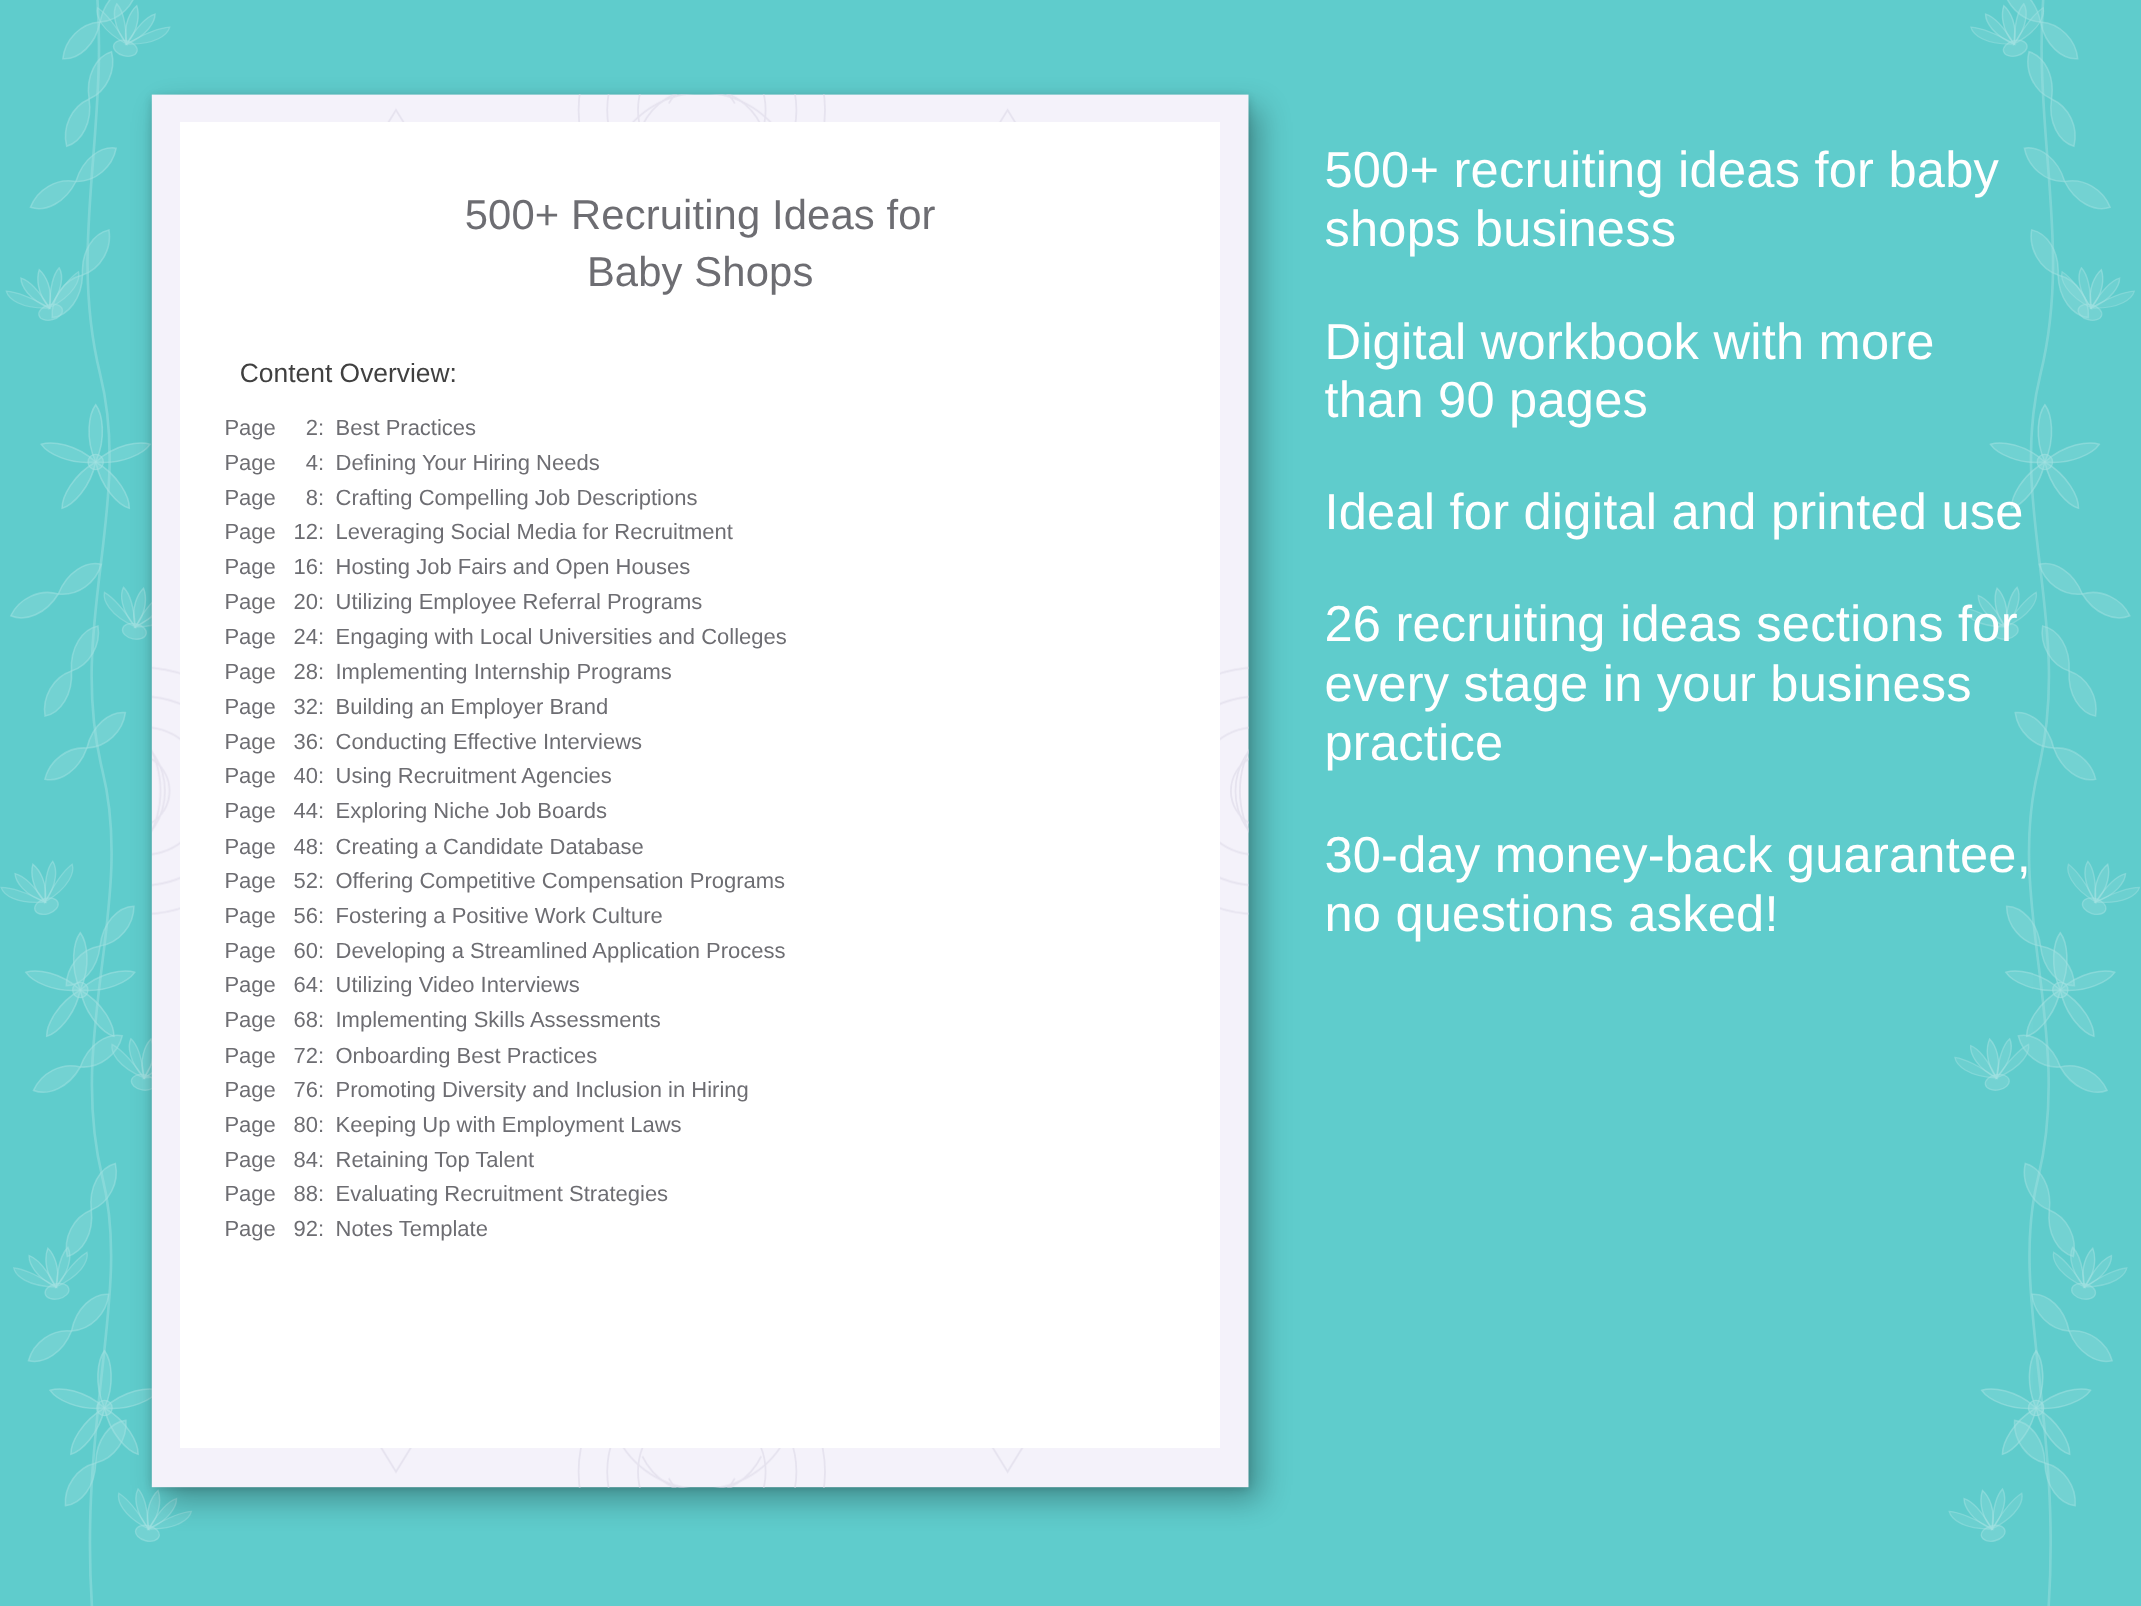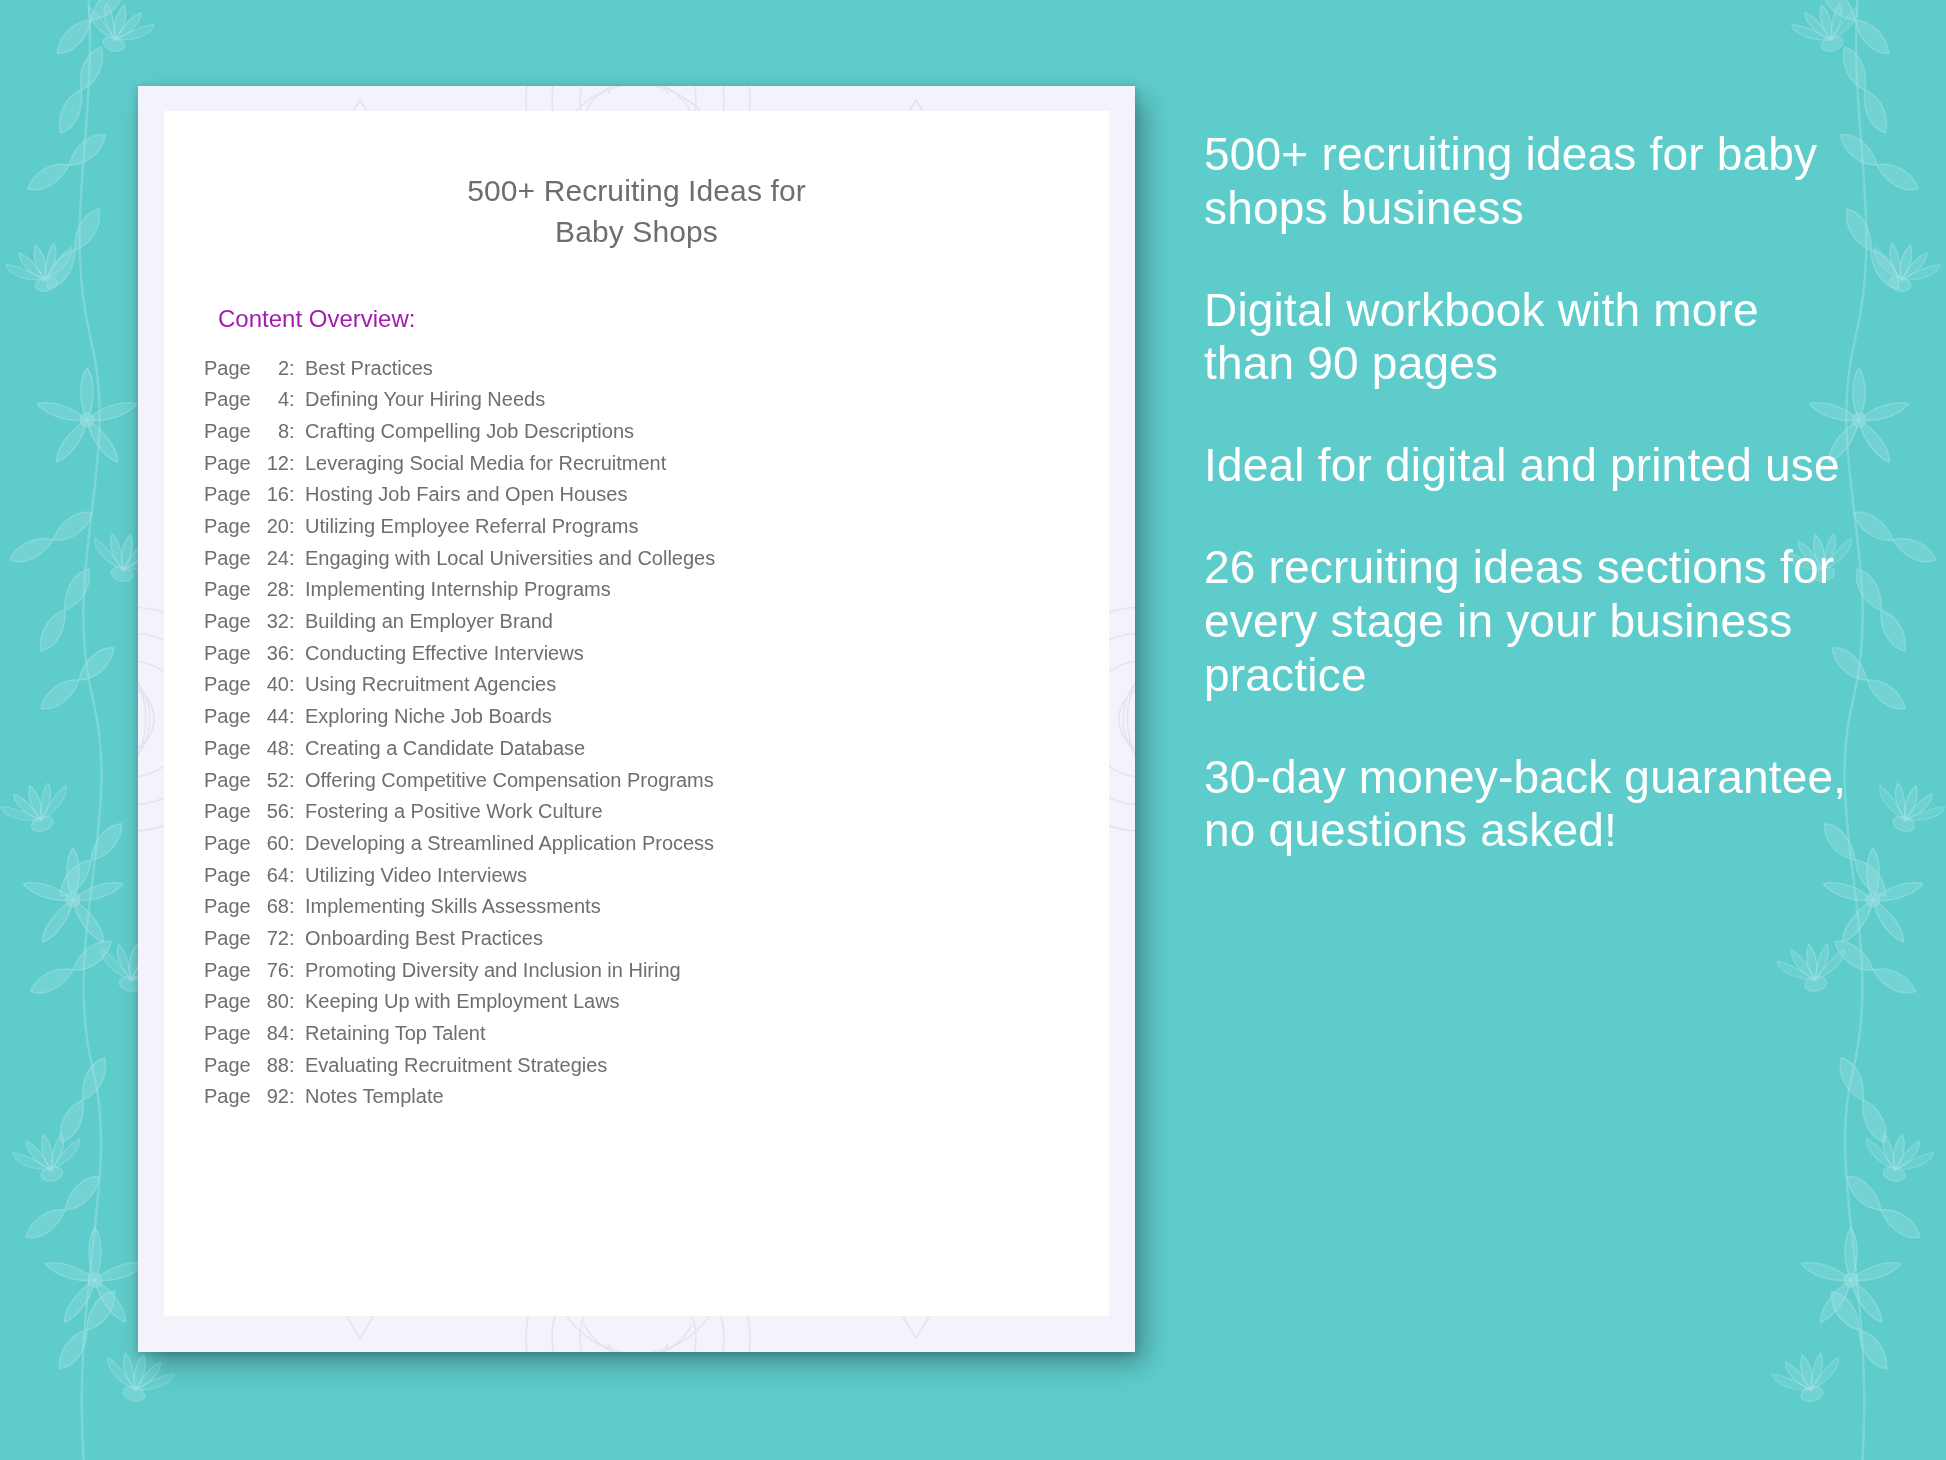--- a/index.html
+++ b/index.html
@@ -65,32 +65,32 @@
     top: 25px;
     width: 945px;
     height: 1205px;
     background: #ffffff;
     z-index: 2;
   }
 
   .doc-title {
     margin-top: 60px;
     text-align: center;
-    font-size: 30px;
+    font-size: 38px;
     line-height: 1.36;
     font-weight: 400;
     color: #6d6d72;
     letter-spacing: 0.1px;
   }
 
   .content-overview-label {
     margin-top: 52px;
     margin-left: 54px;
     font-size: 24px;
-    color: #a21caf;
+    color: #404040;
     font-weight: 400;
   }
 
   .toc {
     margin-top: 24px;
     margin-left: 40px;
     list-style: none;
   }
 
   .toc-row {

